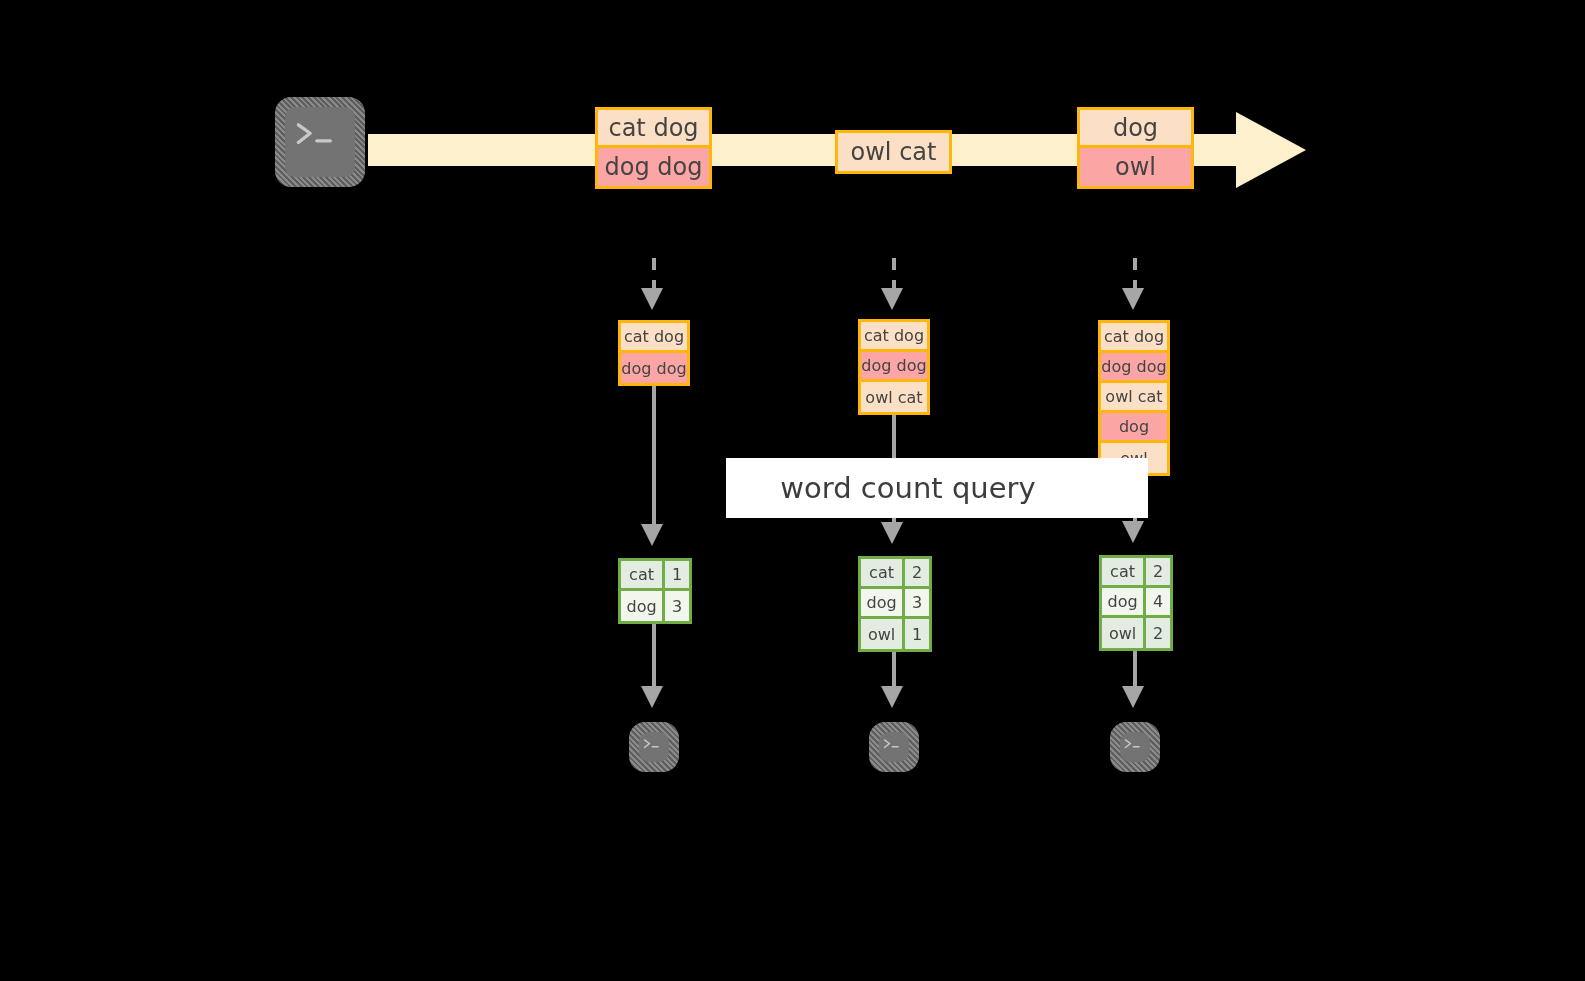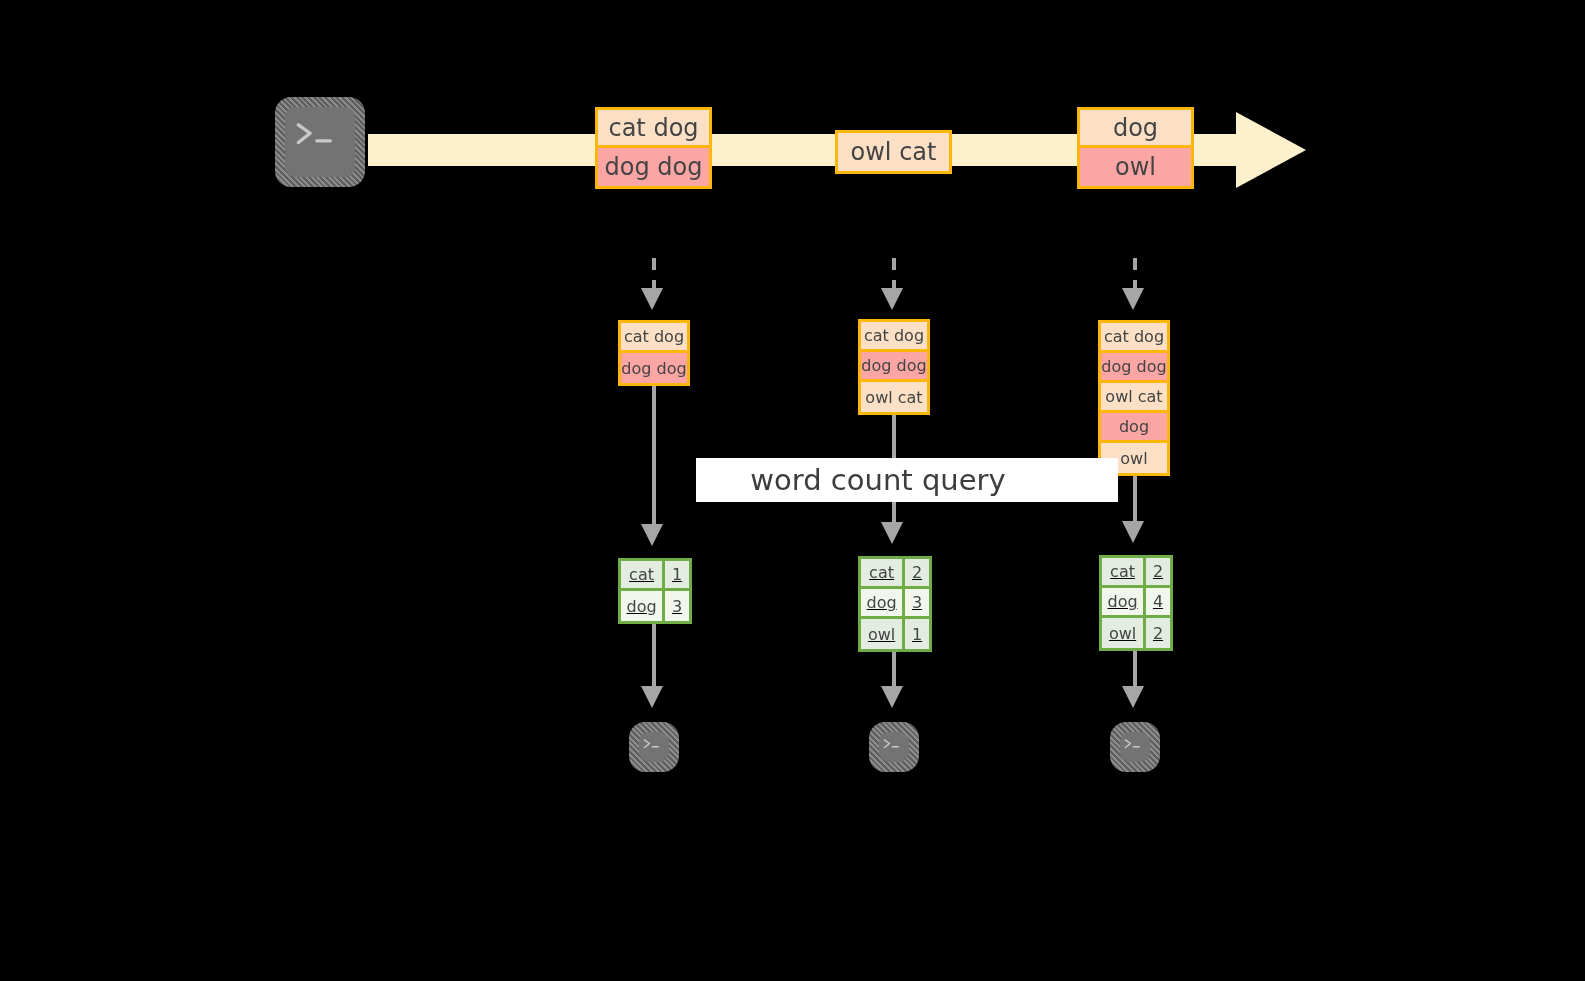--- a/index.html
+++ b/index.html
@@ -101,21 +101,20 @@
   .obox.big .row { font-size: 24px; height: 38px; }
   .obox.small .row { font-size: 16px; height: 30px; }
 
   
   .gbox {
     position: absolute;
     box-sizing: border-box;
     border: 3px solid #71ad47;
     z-index: 4;
     background: #f2f7ee;
-    text-decoration: underline;
   }
   .gbox .grow {
     box-sizing: border-box;
     display: flex;
     height: 30px;
     border-bottom: 3px solid #71ad47;
   }
   .gbox .grow:last-child { border-bottom: none; }
   .gbox .grow .key,
   .gbox .grow .val {
@@ -154,24 +153,24 @@
     width: 0; height: 0;
     border-left: 11px solid transparent;
     border-right: 11px solid transparent;
     border-top: 22px solid #a6a6a6;
     z-index: 3;
   }
 
   
   .query-label {
     position: absolute;
-    left: 696px;
+    left: 726px;
     top: 458px;
     width: 422px;
-    height: 44px;
+    height: 60px;
     background: #ffffff;
     display: flex;
     align-items: center;
     justify-content: center;
     z-index: 6;
   }
   .query-label span {
     font-size: 29px;
     color: #3d3d3d;
     white-space: nowrap;

